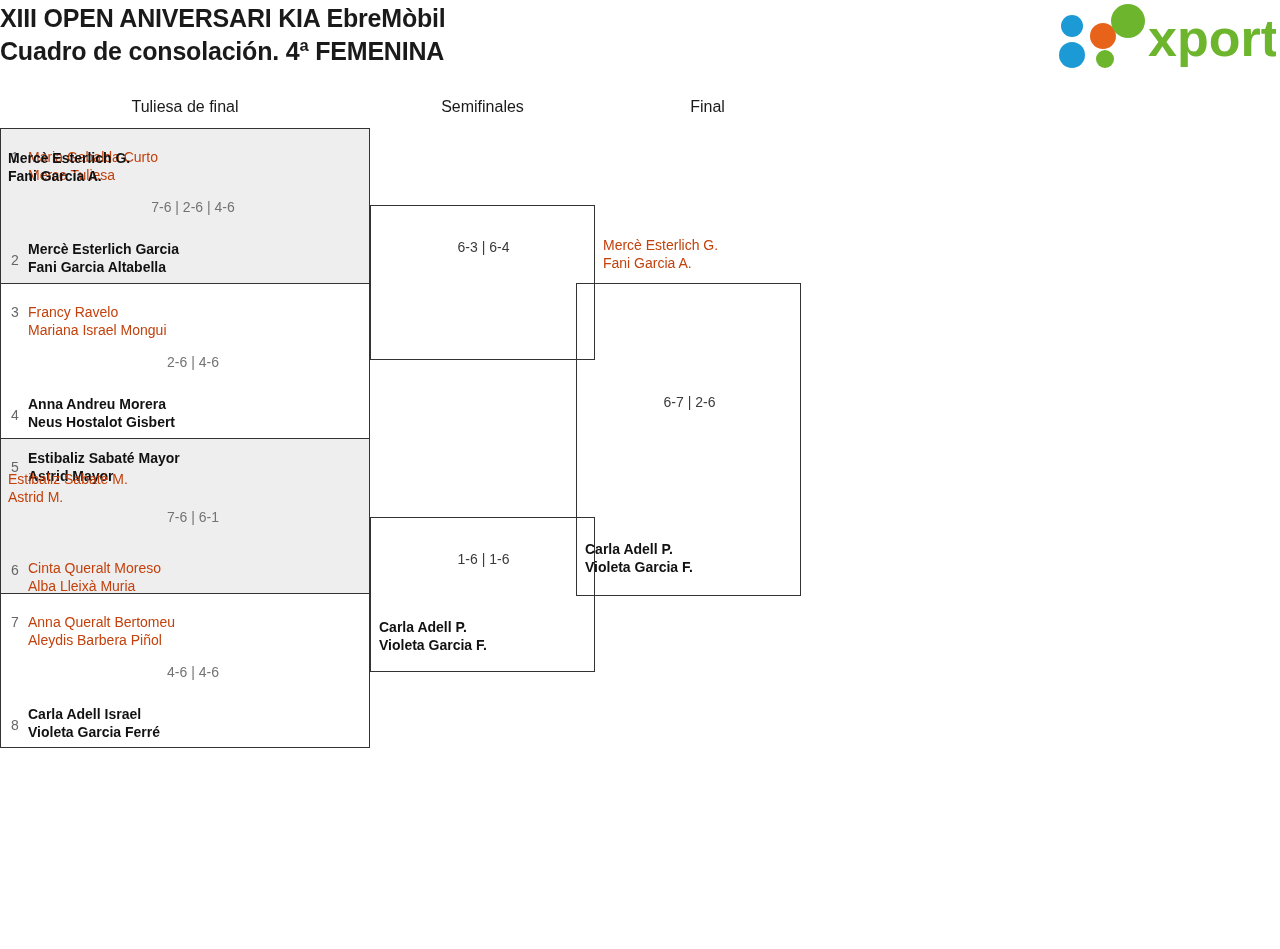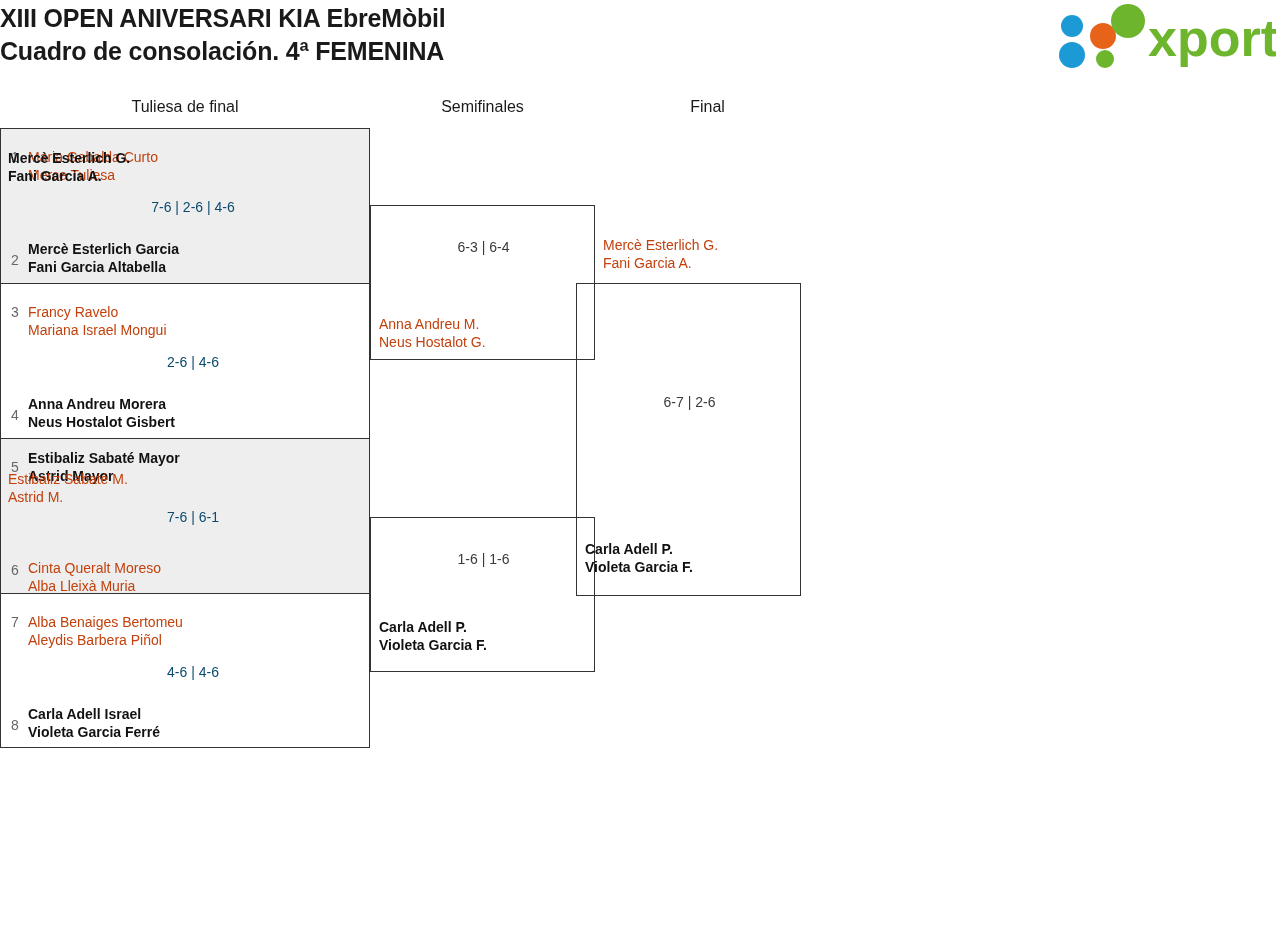--- a/index.html
+++ b/index.html
@@ -92,21 +92,21 @@
   }
   .seed.top    { top: 20px; }
   .seed.bottom { top: 123px; }
 
   .qf-score {
     position: absolute;
     left: 27px; top: 70px;
     width: 330px;
     text-align: center;
     font-size: 14px;
-    color: #0c4a6e;
+    color: #737373;
   }
 
   
   .rd-team {
     position: absolute;
     left: 8px;
     width: 215px;
     font-size: 14px;
     line-height: 18px;
     white-space: nowrap;
@@ -187,41 +187,37 @@
       <div class="seed bottom">6</div>
       <div class="team qf-team bottom loser">
         <span class="ln">Cinta Queralt Moreso</span>
         <span class="ln">Alba Lleixà Muria</span>
       </div>
     </div>
 
     <div class="qf-box last" style="top:465px">
       <div class="seed top">7</div>
       <div class="team qf-team top loser">
-        <span class="ln">Alba Benaiges Bertomeu</span>
+        <span class="ln">Anna Queralt Bertomeu</span>
         <span class="ln">Aleydis Barbera Piñol</span>
       </div>
       <div class="qf-score">4-6 | 4-6</div>
       <div class="seed bottom">8</div>
       <div class="team qf-team bottom winner">
         <span class="ln">Carla Adell Israel</span>
         <span class="ln">Violeta Garcia Ferré</span>
       </div>
     </div>
 
     <div class="team rd-team winner" style="top:21px">
       <span class="ln">Mercè Esterlich G.</span>
       <span class="ln">Fani Garcia A.</span>
     </div>
     <div class="sf-box" style="top:77px">
       <div class="rd-score" style="top:33px">6-3 | 6-4</div>
-      <div class="team rd-team loser" style="top:100px">
-        <span class="ln">Anna Andreu M.</span>
-        <span class="ln">Neus Hostalot G.</span>
-      </div>
     </div>
 
     <div class="team rd-team loser" style="top:333px">
       <span class="ln">Estibaliz Sabaté M.</span>
       <span class="ln">Astrid M.</span>
     </div>
     <div class="sf-box" style="top:389px">
       <div class="rd-score" style="top:33px">1-6 | 1-6</div>
       <div class="team rd-team winner" style="top:100px">
         <span class="ln">Carla Adell P.</span>

